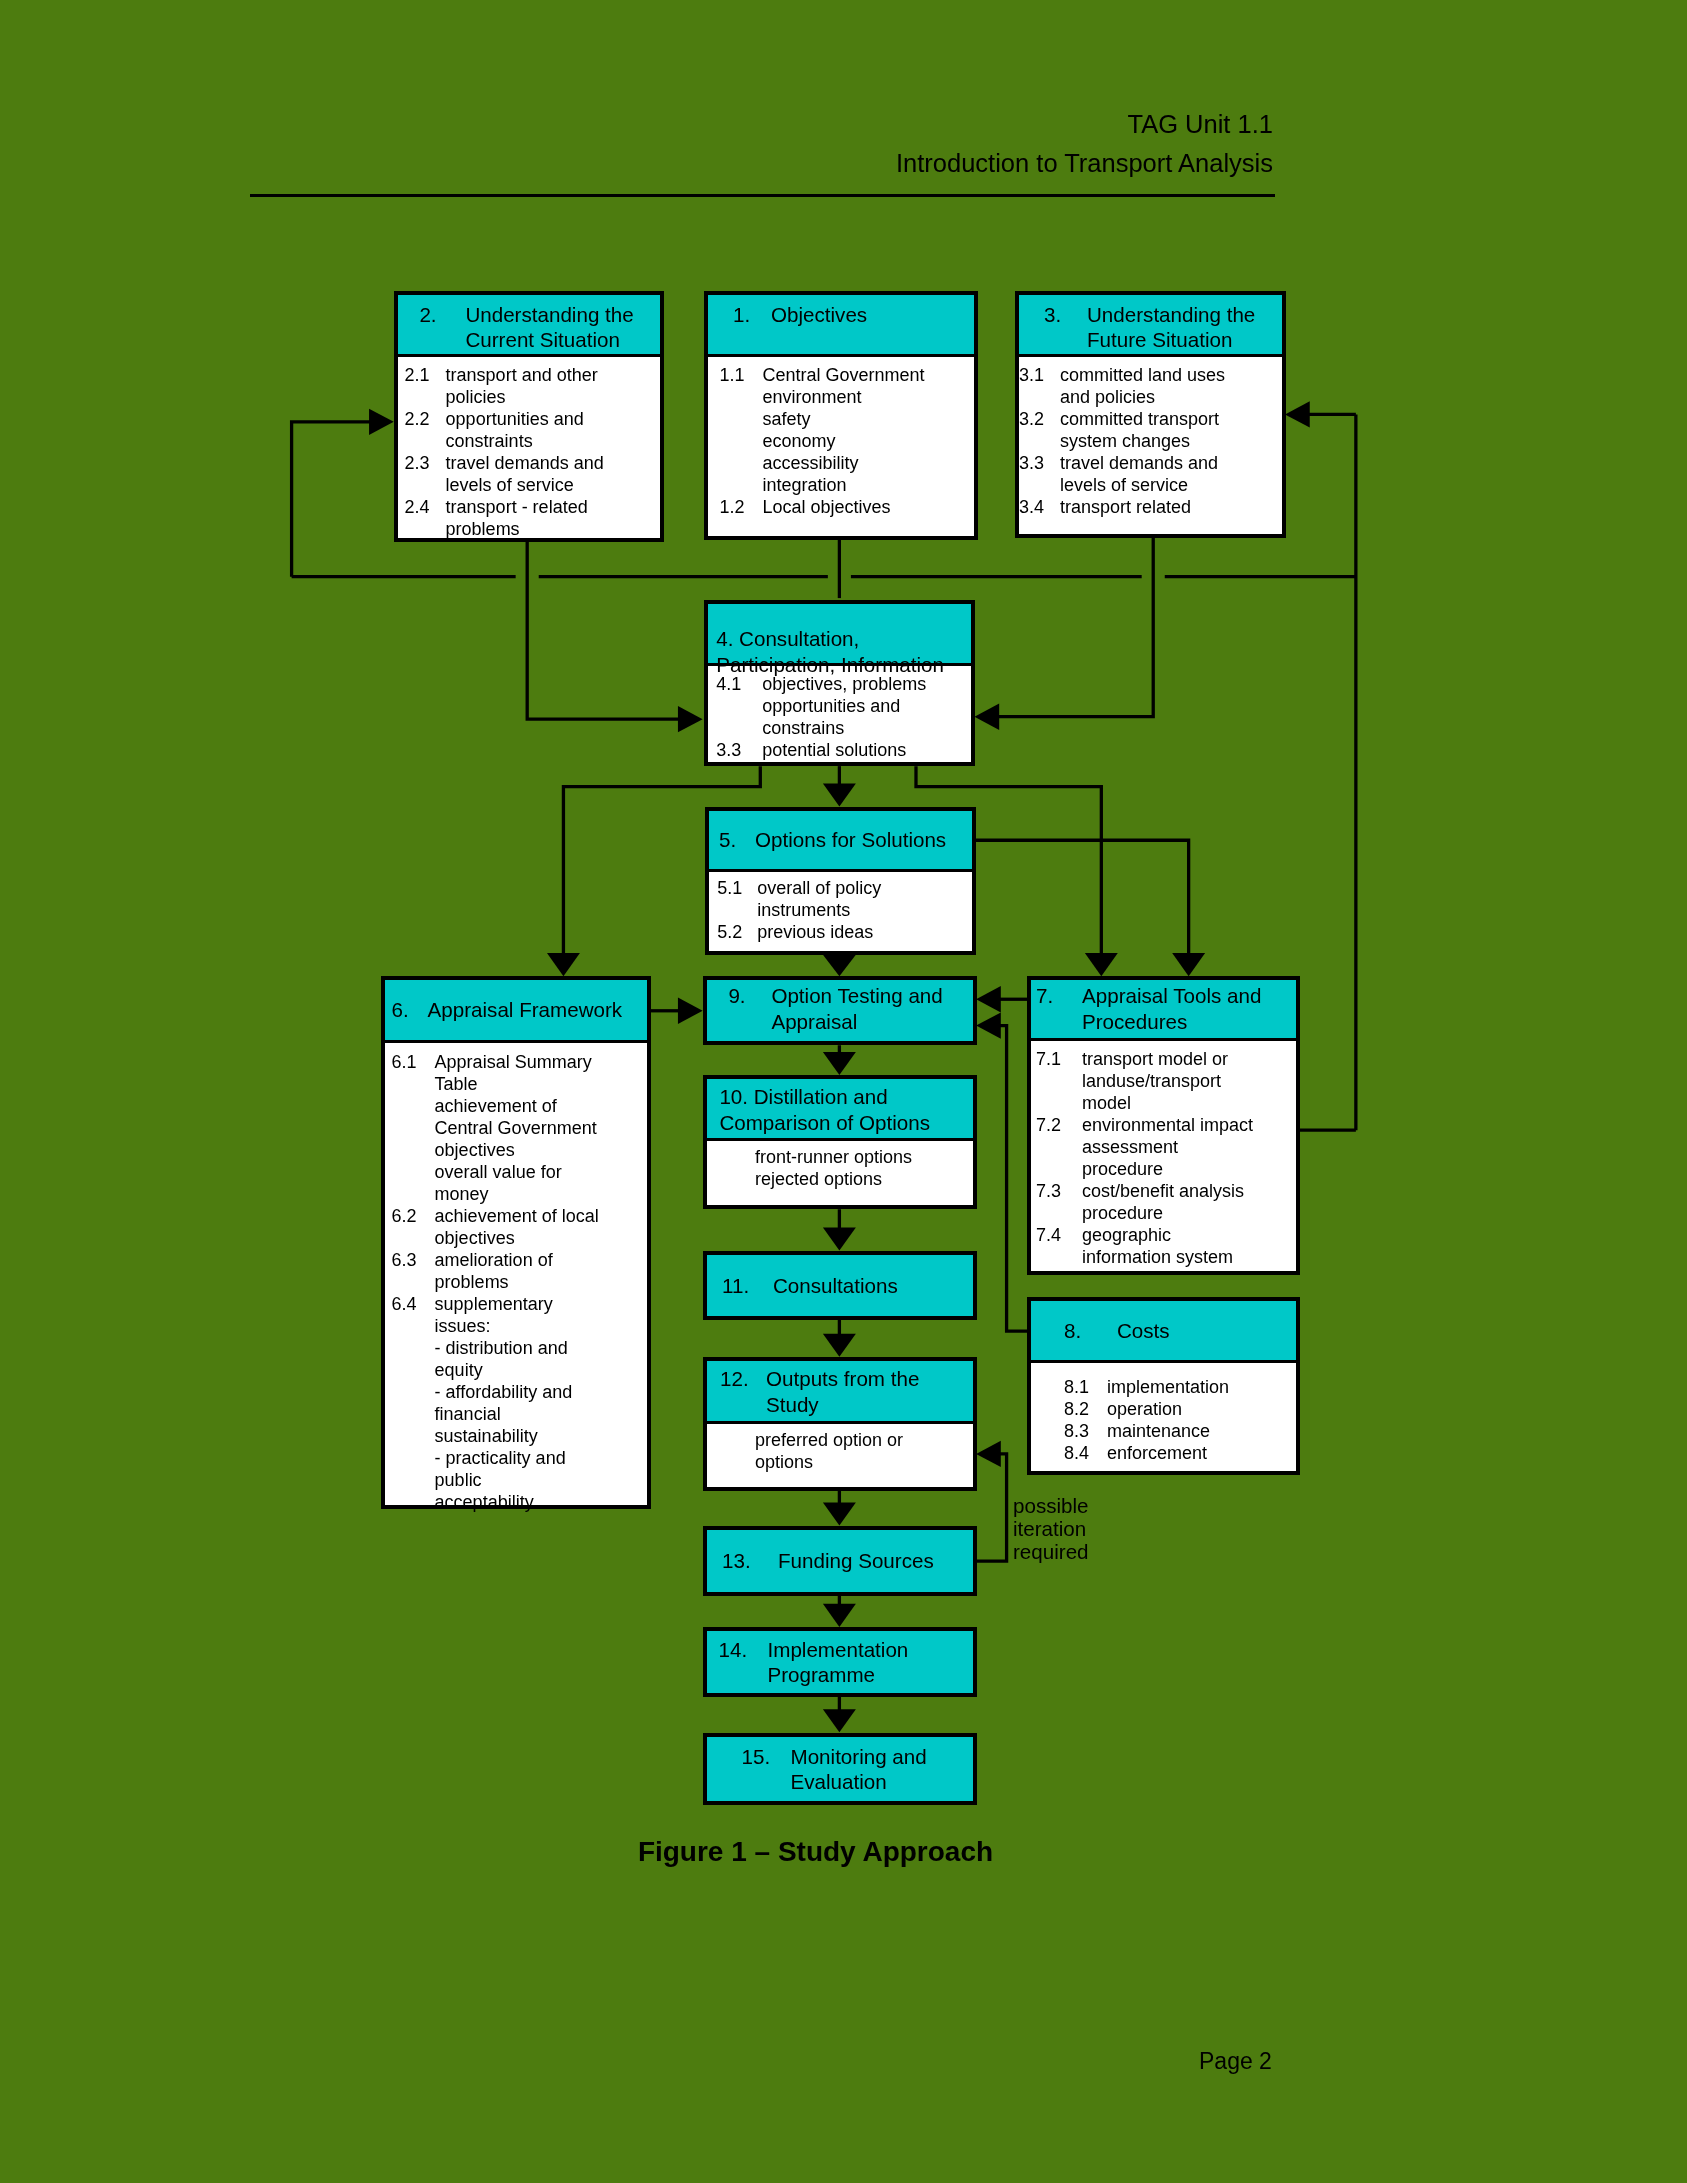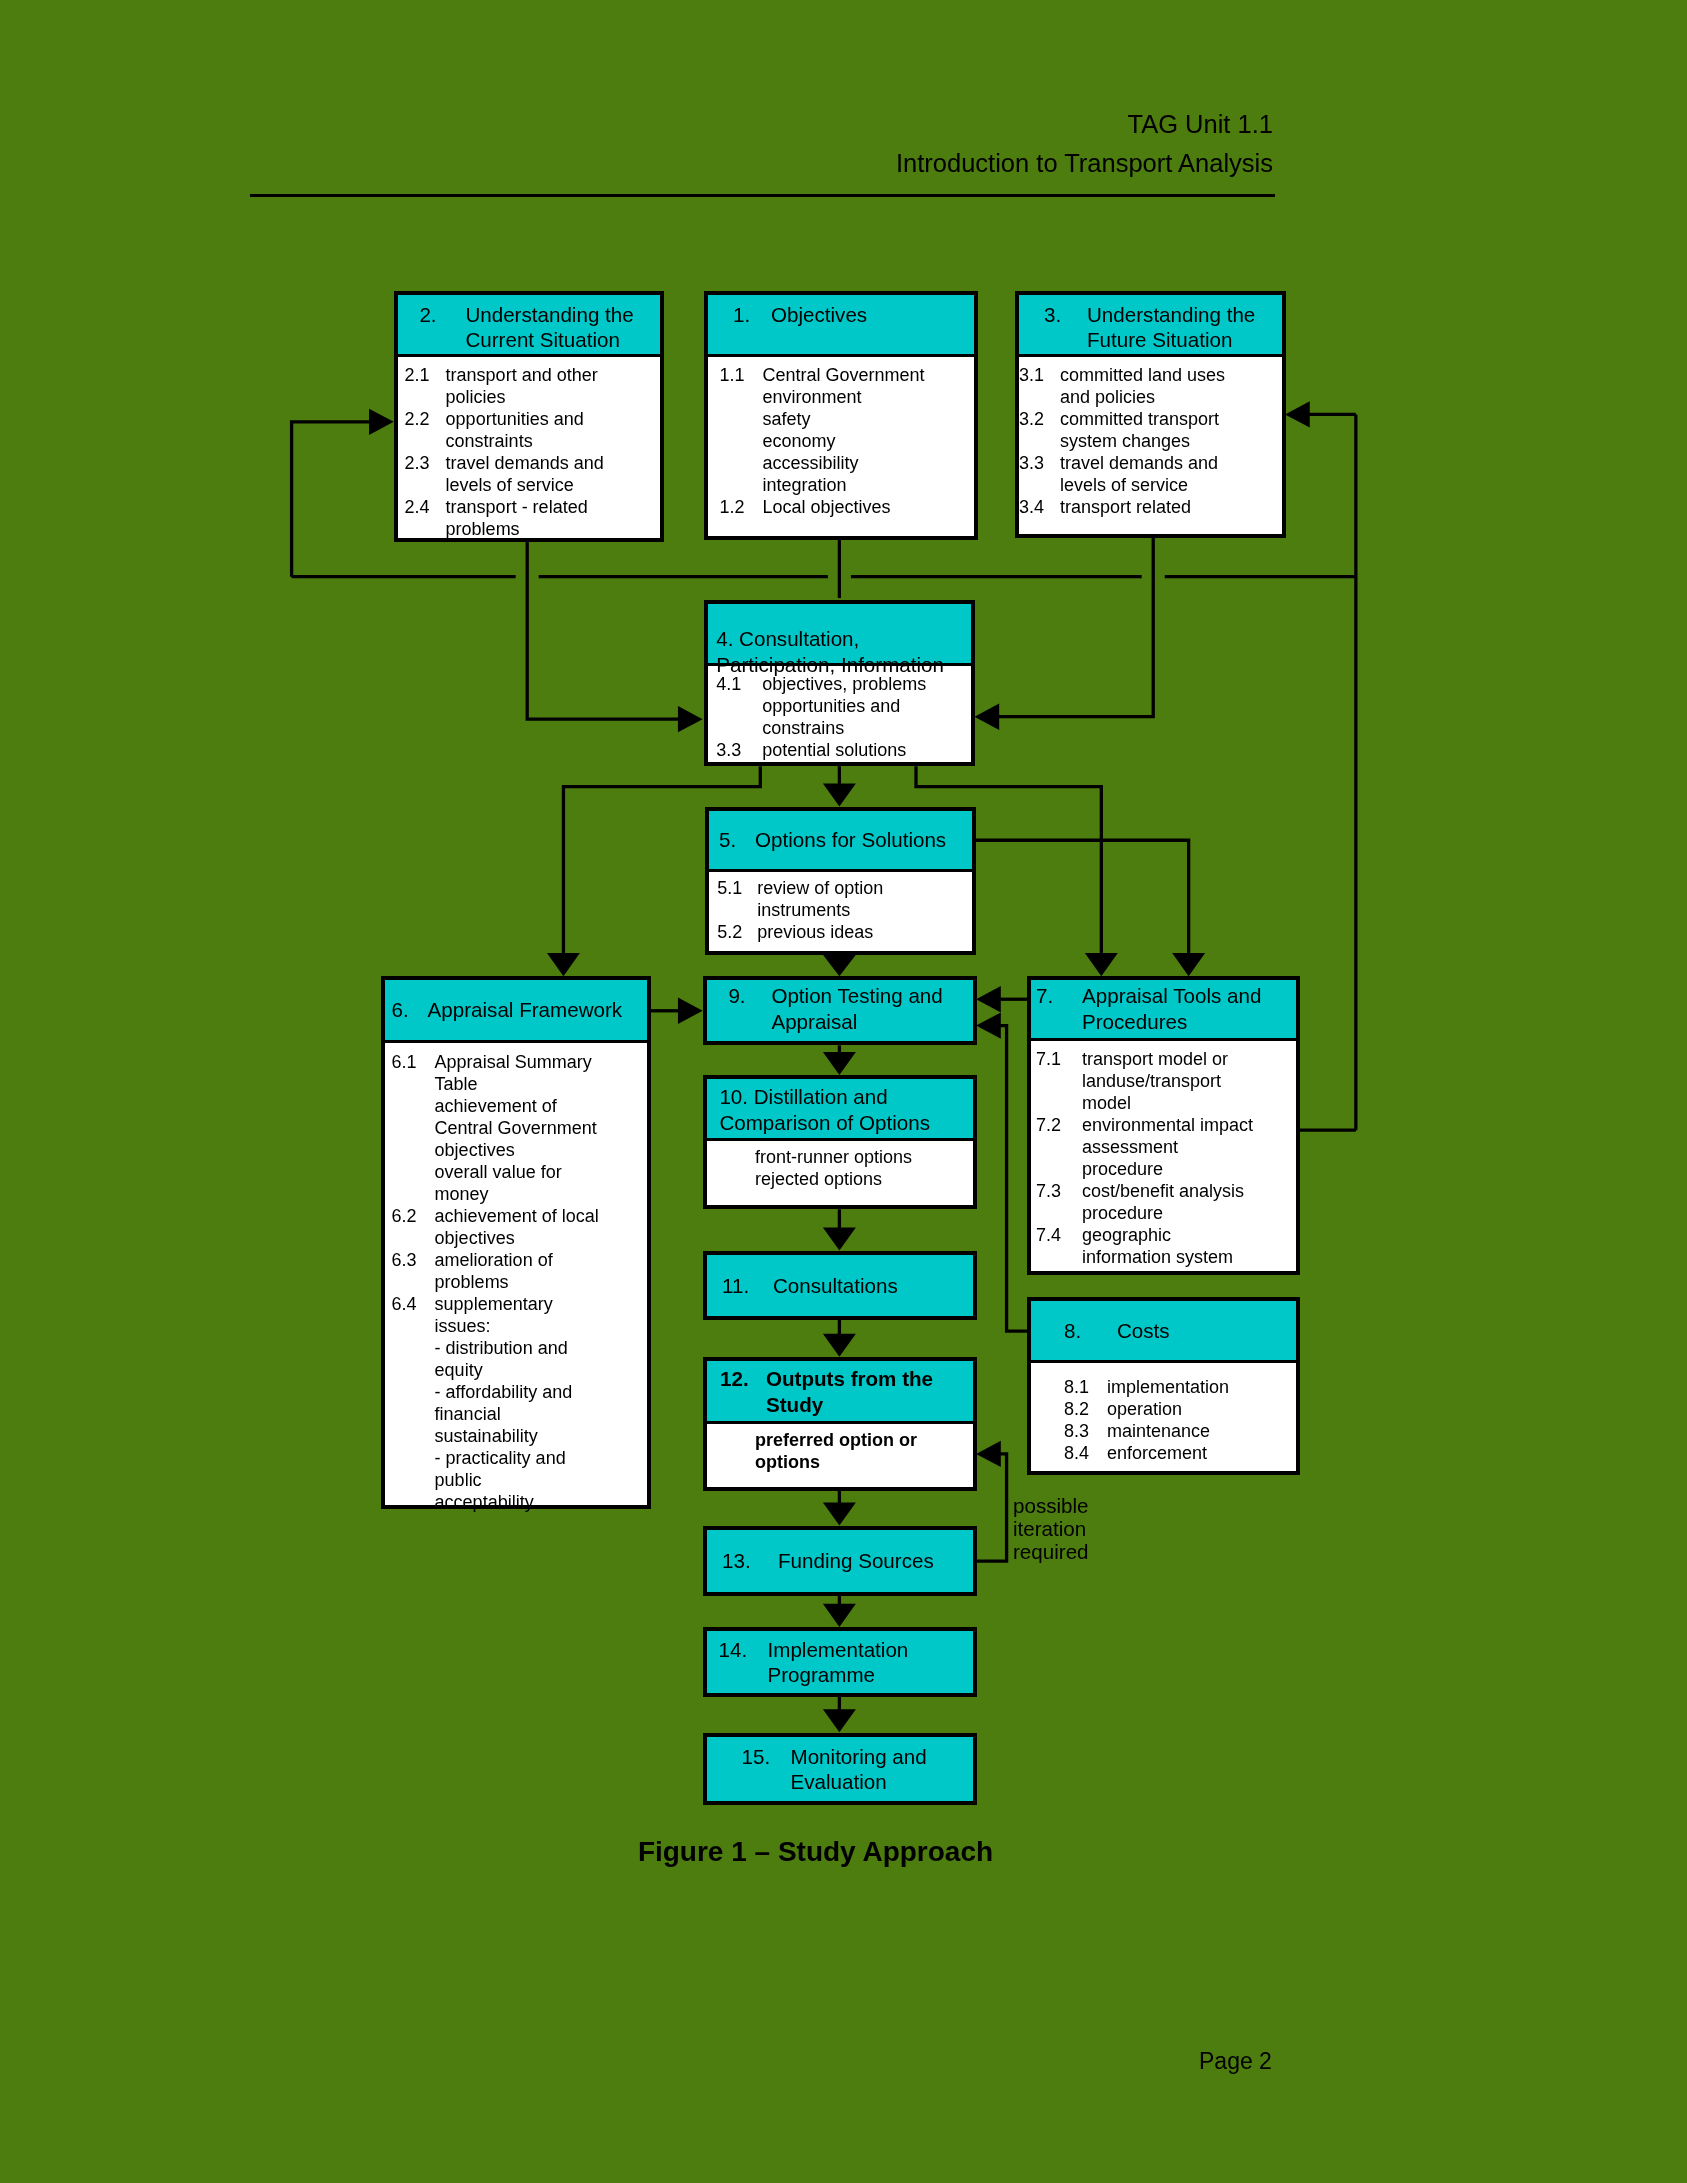--- a/index.html
+++ b/index.html
@@ -211,21 +211,21 @@
   <div class="fbox" style="left:705px;top:807px;width:271px;height:148px;">
     <div class="hd vcenter" style="height:61px;padding-left:10px;">
       <div class="bt">
           <span class="tnum" style="width:36px;">5.</span>
           <span class="ttxt">Options for Solutions</span>
         </div>
     </div>
     <div class="bd" style="padding-left:8.2px;padding-top:5px;">
       <div class="item">
           <span class="num" style="width:40px;">5.1</span>
-          <span class="txt">review of option
+          <span class="txt">overall of policy
 instruments</span>
         </div>
       <div class="item">
           <span class="num" style="width:40px;">5.2</span>
           <span class="txt">previous ideas</span>
         </div>
     </div>
   </div>
 
   <div class="fbox" style="left:381px;top:976px;width:270px;height:533px;">
@@ -358,21 +358,21 @@
           <span class="num" style="width:43px;">8.3</span>
           <span class="txt">maintenance</span>
         </div>
       <div class="item">
           <span class="num" style="width:43px;">8.4</span>
           <span class="txt">enforcement</span>
         </div>
     </div>
   </div>
 
-  <div class="fbox" style="left:703px;top:1357px;width:274px;height:134px;font-weight:bold;">
+  <div class="fbox" style="left:703px;top:1357px;width:274px;height:134px;">
     <div class="hd" style="height:63px;padding-left:13px;">
       <div class="bt" style="padding-top:5px;">
           <span class="tnum" style="width:46px;">12.</span>
           <span class="ttxt">Outputs from the
 Study</span>
         </div>
     </div>
     <div class="bd" style="padding-left:48px;padding-top:5px;">
       <div class="plain-body">preferred option or
 options</div>

